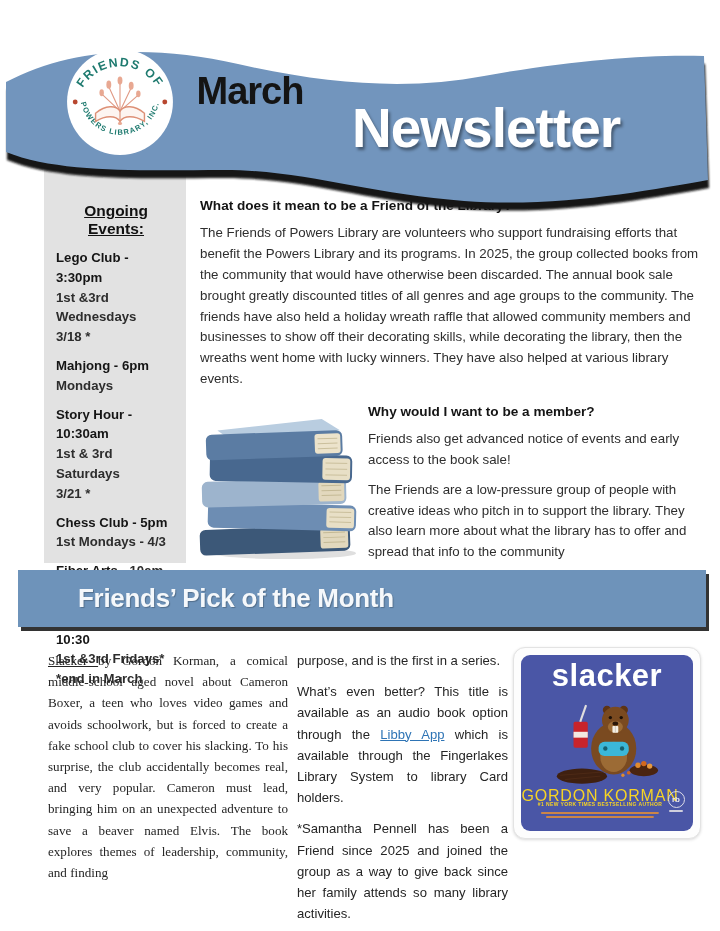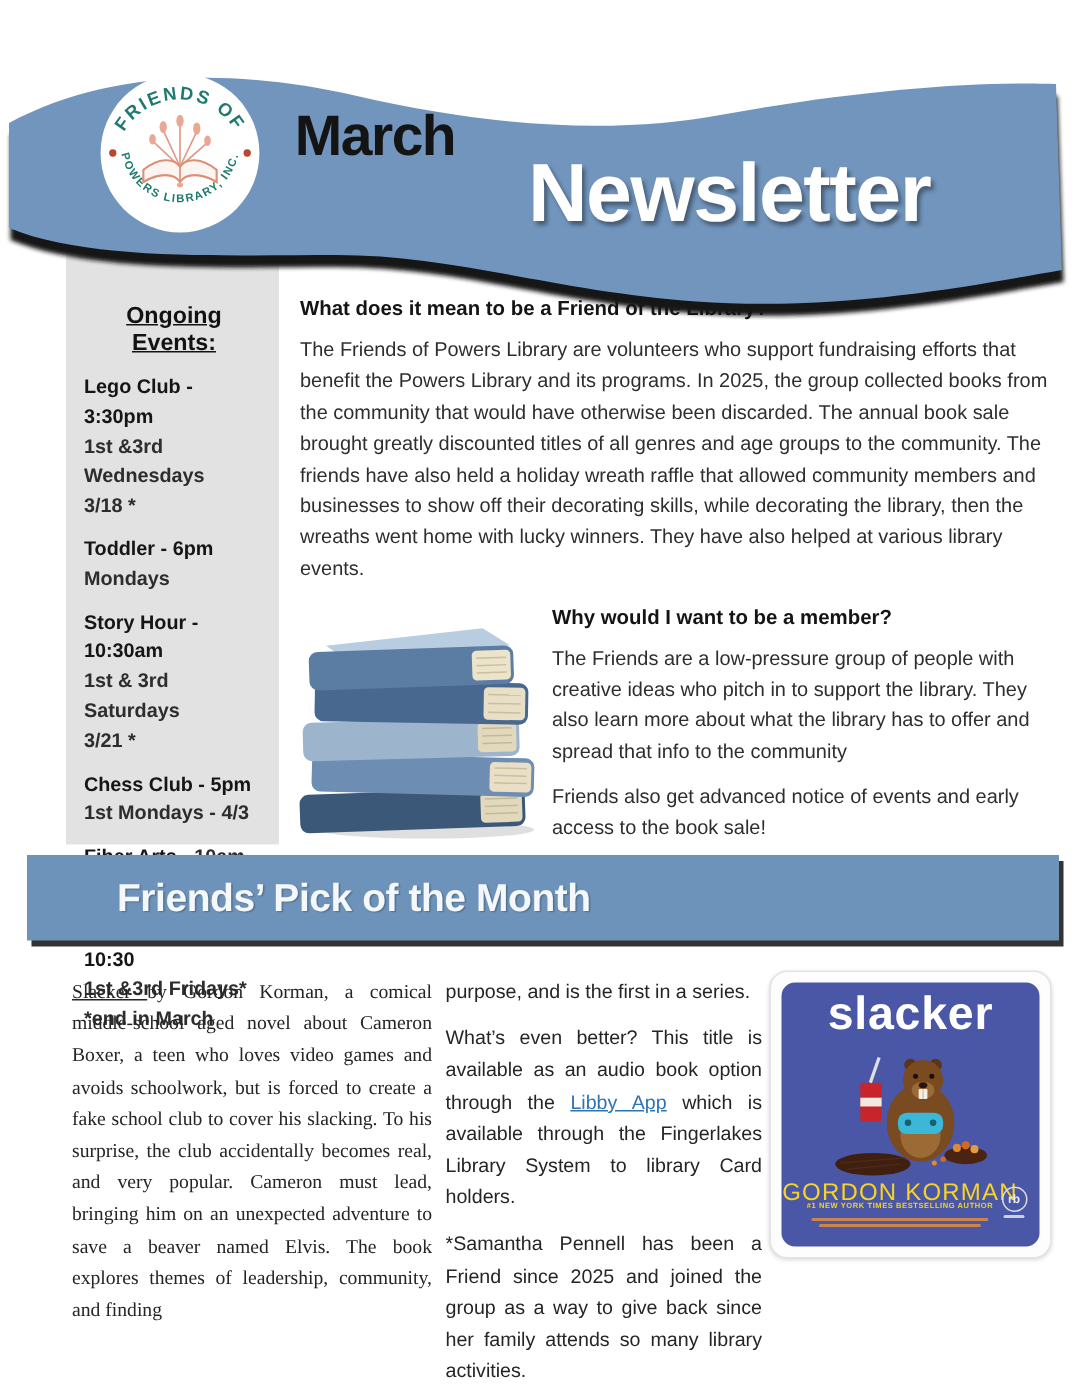--- a/index.html
+++ b/index.html
@@ -125,21 +125,21 @@
 
   <div class="sidebar" style="background: rgb(226, 226, 226);">
     <h2>Ongoing Events:</h2>
     <div>
         <div class="event">
           <div><b>Lego Club - 3:30pm</b></div>
           <div>1st &amp;3rd Wednesdays</div>
           <div>3/18 *</div>
         </div>
         <div class="event">
-          <div><b>Toddler  -  6pm</b></div>
+          <div><b>Mahjong  -  6pm</b></div>
           <div>Mondays</div>
         </div>
         <div class="event">
           <div><b>Story Hour - 10:30am</b></div>
           <div>1st &amp; 3rd Saturdays</div>
           <div>3/21 *</div>
         </div>
         <div class="event">
           <div><b>Chess Club - 5pm</b></div>
           <div>1st Mondays  - 4/3</div>
@@ -202,22 +202,22 @@
         <polygon points="22,26 128,18 146,30 38,38" fill="#b9cde0"></polygon>
         <rect x="10" y="30" width="138" height="26" rx="6" fill="#5b7ca3"></rect>
         <rect x="120" y="33" width="26" height="20" rx="3" fill="#ece3cb"></rect>
         <line x1="123" y1="38" x2="143" y2="38" stroke="#cabf9c" stroke-width="1"></line>
         <line x1="123" y1="43" x2="143" y2="43" stroke="#cabf9c" stroke-width="1"></line>
         <line x1="123" y1="48" x2="143" y2="48" stroke="#cabf9c" stroke-width="1"></line>
       </g>
     </svg>
     <div class="member-text">
       <h3>Why would I want to be a member?</h3>
+      <p>Friends also get advanced notice of events and early access to the book sale!</p>
       <p>The Friends are a low-pressure group of people with creative ideas who pitch in to support the library. They also learn more about what the library has to offer and spread that info to the community</p>
-      <p>Friends also get advanced notice of events and early access to the book sale!</p>
     </div>
   </div>
 
   <div class="banner" style="background: rgb(110, 147, 186);">
     <div class="lbl">Friends’ Pick of the Month</div>
   </div>
 
   <div class="rev-col col1">
     <p><span class="u">Slacker </span><span>by Gordon Korman, a comical middle-school aged novel about Cameron Boxer, a teen who loves video games and avoids schoolwork, but is forced to create a fake school club to cover his slacking. To his surprise, the club accidentally becomes real, and very popular. Cameron must lead, bringing him on an unexpected adventure to save a beaver named Elvis. The book explores themes of leadership, community, and finding</span></p>
   </div>

